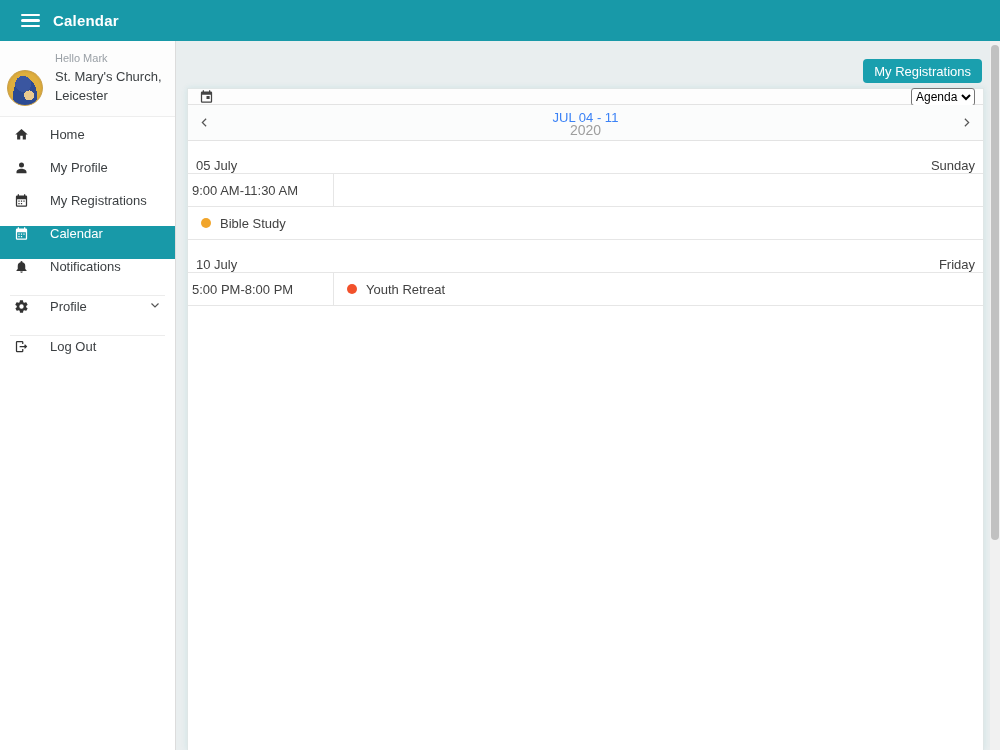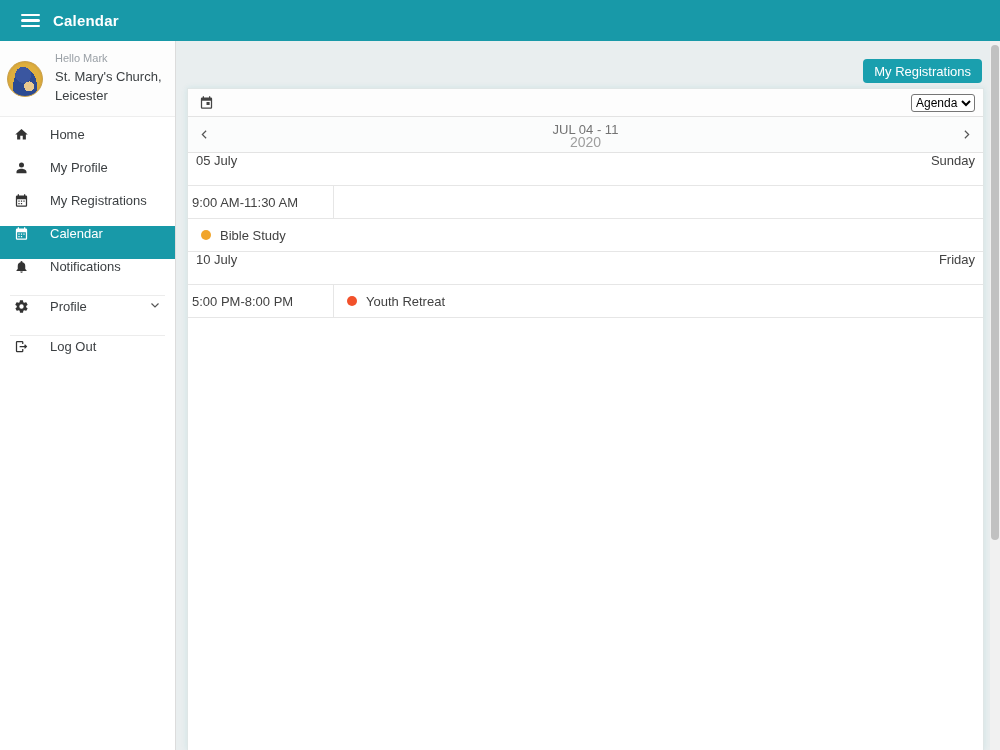--- a/index.html
+++ b/index.html
@@ -10,21 +10,21 @@
   .appbar { position:absolute; top:0; left:0; width:1000px; height:41px;
     background:#1899a8; display:flex; align-items:center; padding-left:21px; z-index:30; }
   .hamburger { width:19px; height:14px; display:flex; flex-direction:column;
     justify-content:space-between; cursor:pointer; }
   .hamburger span { display:block; height:2.4px; background:#fff; border-radius:2px; }
   .appbar-title { color:#fff; font-size:15px; font-weight:bold; margin-left:13px; letter-spacing:.2px; }
 
   
   .sidebar { position:absolute; top:41px; left:0; width:176px; bottom:0;
     background:#fff; border-right:1px solid #dcdcdc; z-index:20; }
-  .profile { display:flex; align-items:center; padding:9px 8px 10px 7px;
+  .profile { display:flex; align-items:flex-end; padding:9px 8px 10px 7px;
     border-bottom:1px solid #eeeeee; background:#fdfdfd; }
   .avatar { width:36px; height:36px; border-radius:50%; flex:0 0 36px; margin-top:3px;
     background:
       radial-gradient(circle at 62% 72%, #e9c98f 0 5px, transparent 5px),
       radial-gradient(circle at 45% 38%, #3a56a0 0 8px, transparent 8px),
       radial-gradient(ellipse at 50% 72%, #2c4a92 0 12px, transparent 12px),
       radial-gradient(circle at 50% 50%, #dfaf3e 0 60%, #c08c2b 100%);
     border:1px solid #c9a04a; }
   .profile-text { margin-left:12px; line-height:1.5; }
   .profile-hello { font-size:11px; color:#9aa0a6; }
@@ -43,39 +43,39 @@
   
   .main { position:absolute; top:41px; left:176px; right:0; bottom:0; background:#e9eeef; }
   .btn-registrations { position:absolute; top:18px; right:18px; height:24px;
     background:#1a9fae; color:#fff; border:none; border-radius:4px;
     font-size:13px; font-family:inherit; padding:0 11px; cursor:pointer; }
 
   
   .card { position:absolute; left:11px; right:16px; top:47px; bottom:0;
     background:#fff; border:1px solid #dfe6e6; border-bottom:none;
     box-shadow:0 0 6px rgba(24,153,168,.12); }
-  .toolbar { height:28px; display:flex; align-items:center; justify-content:space-between;
+  .toolbar { height:16px; display:flex; align-items:center; justify-content:space-between;
     padding:0 8px; border-bottom:1px solid #e3e3e3; background:#fdfdfd; }
   .tool-btn { width:20px; height:20px; border:none; background:transparent; cursor:pointer;
     display:flex; align-items:center; justify-content:center; color:#444; padding:0; }
   .view-select { font-size:12px; font-family:inherit; height:18px; border:1px solid #767676;
     border-radius:3px; background:#fff; }
 
   .sched-nav { height:36px; display:flex; align-items:center; background:#fbfcfc;
     border-bottom:1px solid #e3e3e3; position:relative; }
   .nav-arrow { width:40px; height:100%; background:transparent; border:none; cursor:pointer;
     display:flex; align-items:center; color:#555; padding:0 0 0 10px; }
   .nav-arrow.next { justify-content:flex-end; padding:0 10px 0 0; margin-left:auto; }
   .nav-title { position:absolute; left:0; right:0; top:0; bottom:0;
     display:flex; flex-direction:column; align-items:center; justify-content:center;
     pointer-events:none; }
-  .nav-range { font-size:13px; color:#737373; line-height:15px; }
+  .nav-range { font-size:13px; color:#3b82f6; line-height:15px; }
   .nav-year  { font-size:14px; color:#9e9e9e; line-height:11px; }
 
-  .agenda-date { height:33px; display:flex; align-items:flex-start; justify-content:space-between;
+  .agenda-date { height:33px; display:flex; align-items:flex-end; justify-content:space-between;
     padding:0 8px; font-size:13px; color:#424242; border-bottom:1px solid #e6e6e6; }
   .agenda-event { height:33px; display:flex; align-items:stretch;
     border-bottom:1px solid #e6e6e6; font-size:13px; color:#424242; cursor:pointer; }
   .ev-time { width:146px; flex:0 0 146px; display:flex; align-items:center;
     padding-left:4px; border-right:1px solid #e6e6e6;text-align:right; }
   .ev-body { display:flex; align-items:center; padding-left:13px; }
   .dot { width:10px; height:10px; border-radius:50%; margin-right:9px; flex:0 0 10px; }
 
   
   .scrollbar { position:absolute; top:41px; right:0; width:10px; bottom:0;

